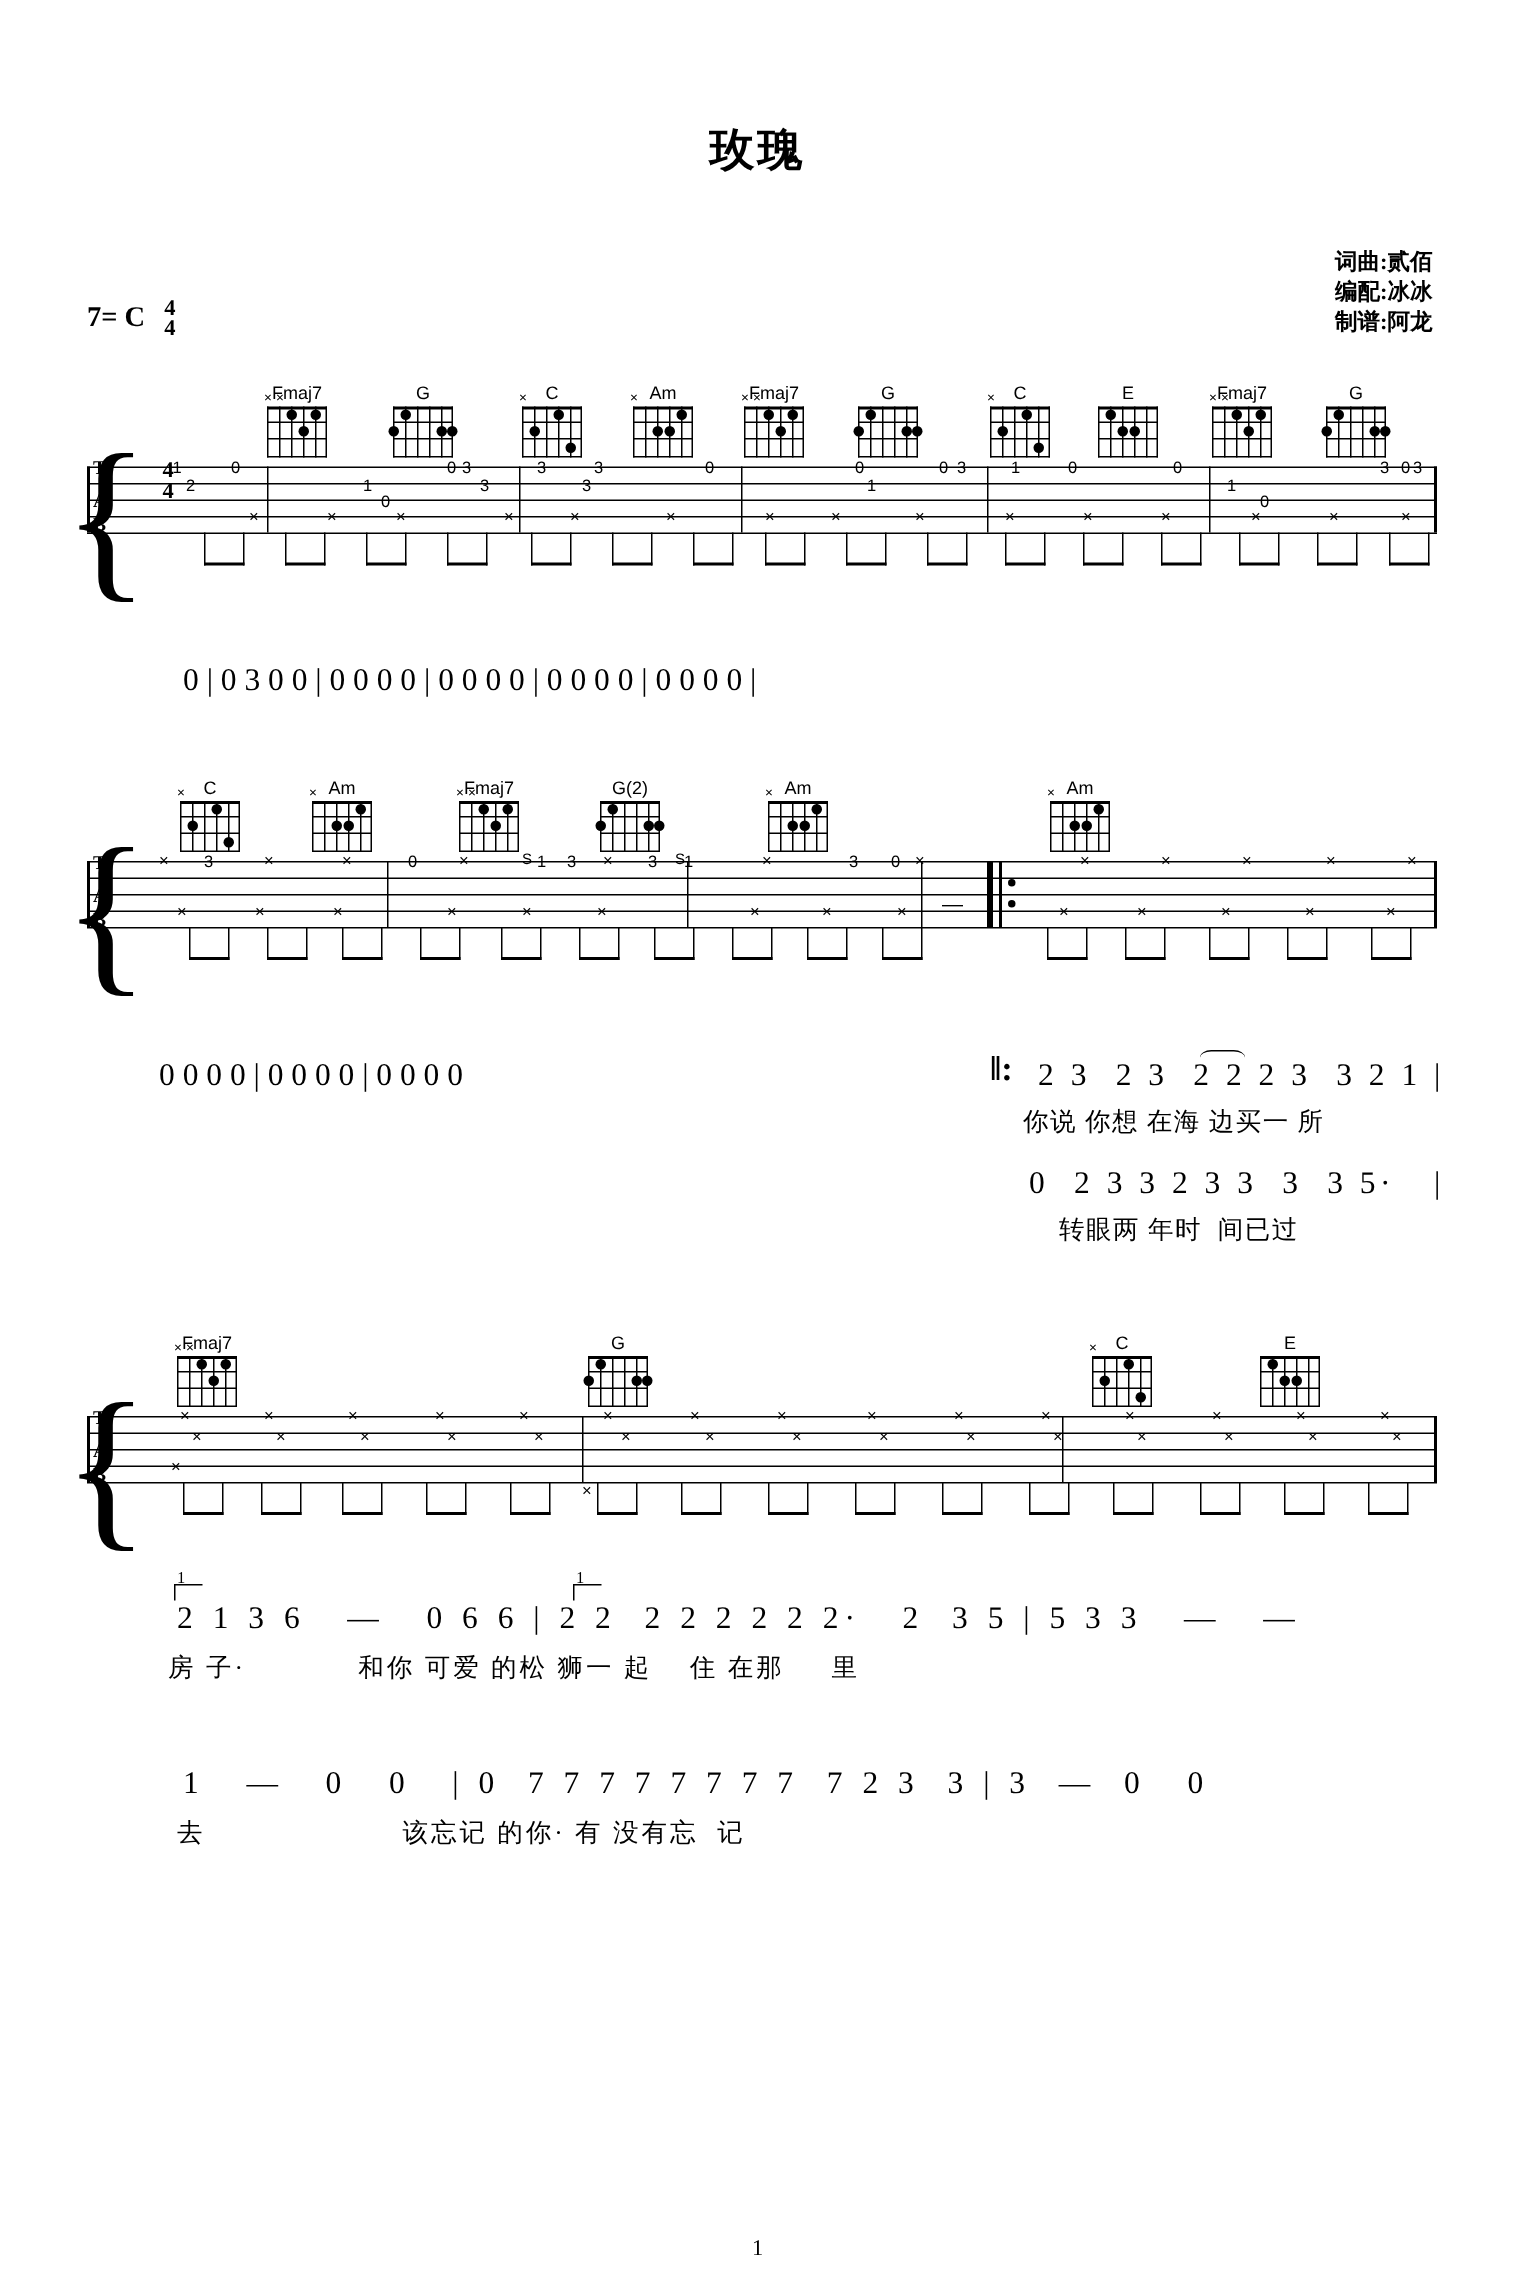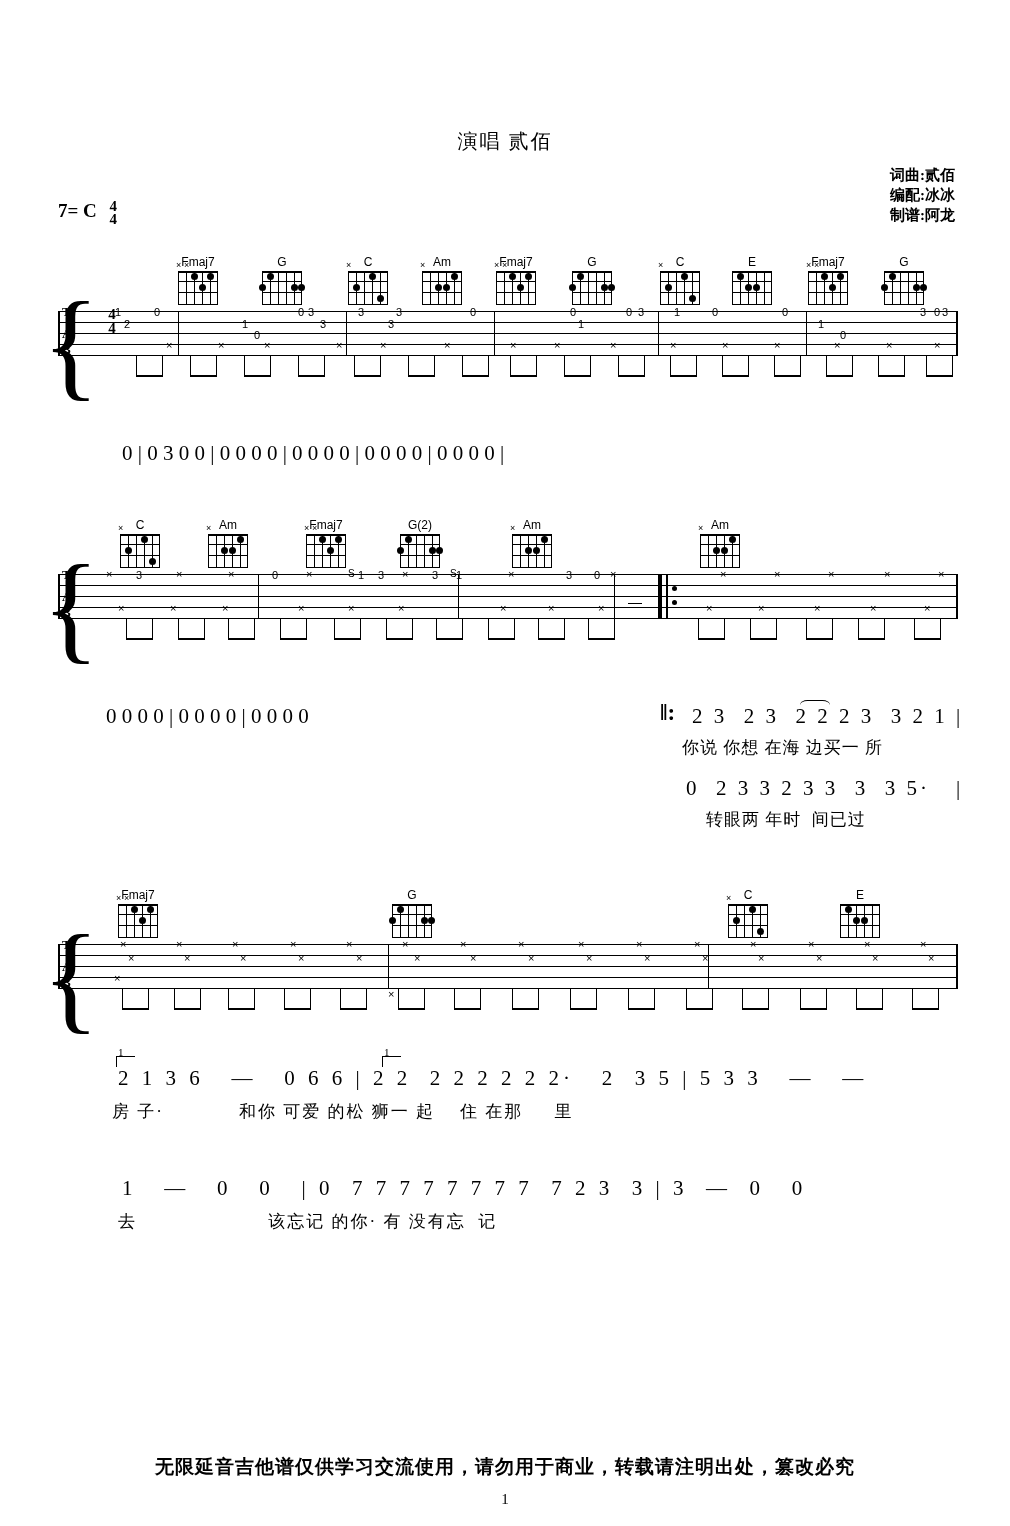--- a/index.html
+++ b/index.html
@@ -76,21 +76,21 @@
   .pageno{position:absolute;left:0;bottom:18px;width:1010px;text-align:center;font-size:15px;}
 
   .slur{position:absolute;border-top:1.4px solid #000;border-radius:50%/100%;height:9px;}
   .repeat{position:absolute;}
 </style>
 </head>
 <body>
 
 <div class="page">
 
-  <div class="subtitle">演唱 贰佰</div>
+  <div class="title">玫瑰</div>
   <div class="credits">
     <div>词曲:贰佰</div>
     <div>编配:冰冰</div>
     <div>制谱:阿龙</div>
   </div>
   <div class="keysig">
     <span>7= C</span>
     <span class="frac">
       <span class="num">4</span>
       <span class="den">4</span>
@@ -851,18 +851,15 @@
 
     <div class="numline" style="left:122px;top:288px;letter-spacing:4px;">1   —   0   0   | 0  7 7 7 7 7 7 7 7  7 2 3  3 | 3  —  0   0</div>
     <div class="lyricline" style="left:118px;top:322px;letter-spacing:2px;">去                     该忘记 的你· 有 没有忘  记</div>
 
     <div class="repeat" style="left:116px;top:168px;width:18px;height:10px;border-left:1.4px solid #000;border-top:1.4px solid #000;"></div>
     <div class="numline" style="left:118px;top:158px;font-size:11px;">1</div>
     <div class="repeat" style="left:382px;top:168px;width:18px;height:10px;border-left:1.4px solid #000;border-top:1.4px solid #000;"></div>
     <div class="numline" style="left:384px;top:158px;font-size:11px;">1</div>
   </div>
 
-  <div class="footer">
-    <span>无限延音吉他谱仅供学习交流使用，请勿用于商业，转载请注明出处，篡改必究</span>
-  </div>
   <div class="pageno">1</div>
 
 </div>
 
 </body></html>

